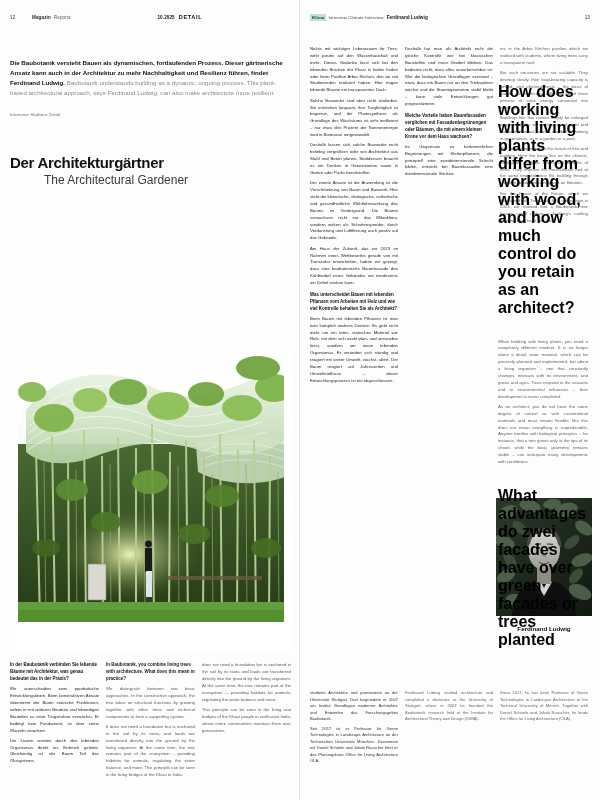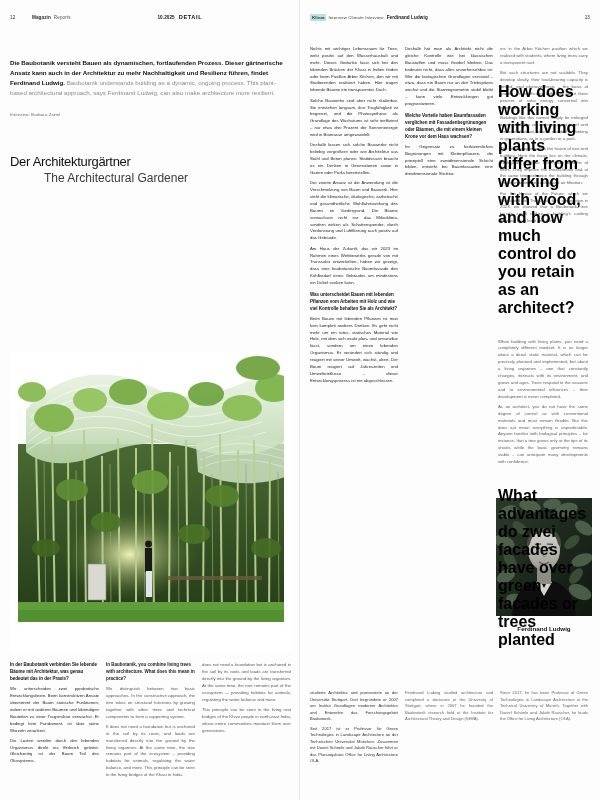--- a/index.html
+++ b/index.html
@@ -65,22 +65,22 @@
   .byline {
     margin-top: 14px;
     font-size: 4.4px;
     color: #6a6a6a;
     letter-spacing: .1px;
   }
 
   
   .headline-wrap { margin-top: 38px; width: 282px; }
   .h-de {
-    font-size: 13px;
-    font-weight: normal;
+    font-size: 15px;
+    font-weight: bold;
     color: #111;
     letter-spacing: -0.3px;
     line-height: 1.05;
   }
   .h-en {
     font-size: 12px;
     font-weight: normal;
     color: #3a3a3a;
     line-height: 1.18;
     margin-left: 34px;

